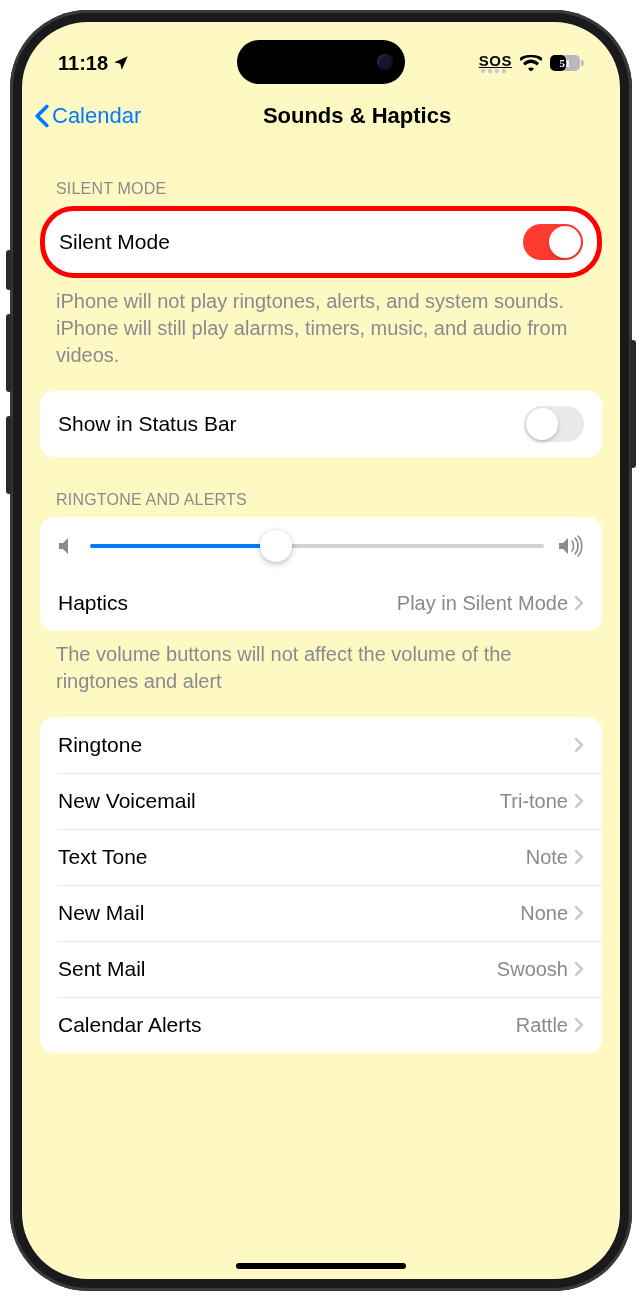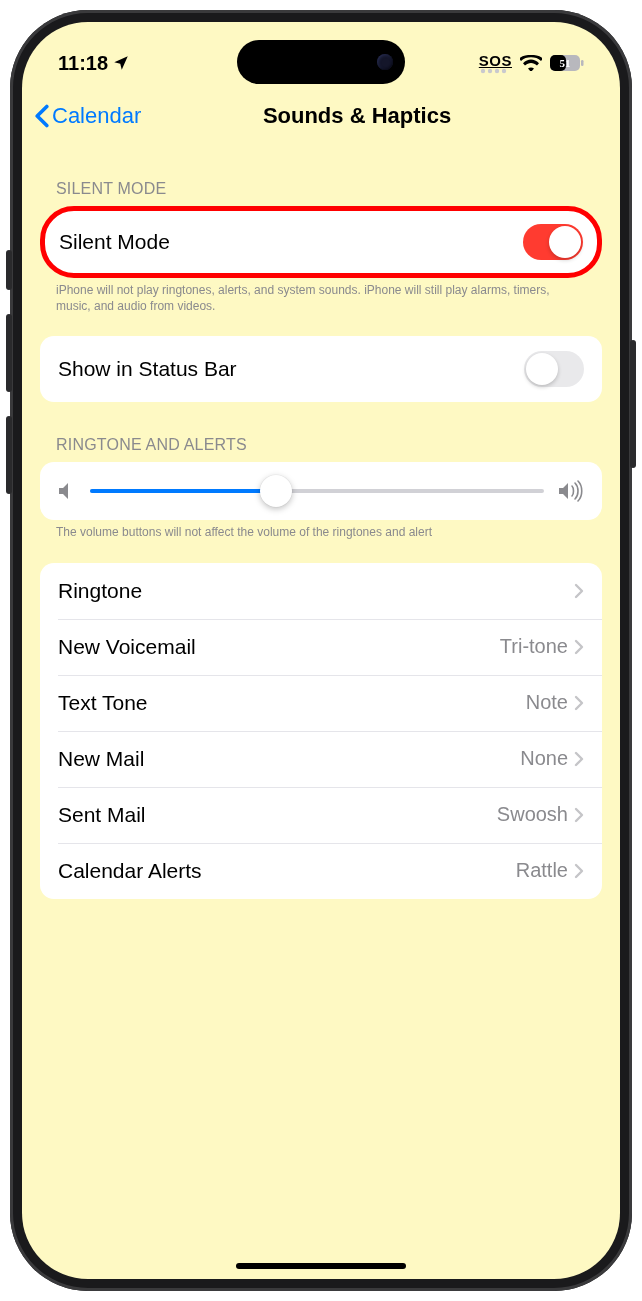--- a/index.html
+++ b/index.html
@@ -113,23 +113,23 @@
       height: calc(100% - 124px);
     }
     .section-header {
       text-transform: uppercase;
       font-size: 16px;
       color: #8a8a8e;
       padding: 34px 16px 8px;
       letter-spacing: 0.2px;
     }
     .section-footer {
-      font-size: 12px;
+      font-size: 20px;
       color: #8a8a8e;
-      padding: 4px 16px 0;
+      padding: 10px 16px 0;
       line-height: 1.35;
     }
     .group {
       background: #fff;
       border-radius: 14px;
       overflow: hidden;
     }
     .row {
       display: flex;
       align-items: center;
@@ -319,20 +319,27 @@
             <div class="slider-fill" style="width:41%"></div>
             <div class="slider-thumb" style="left:41%"></div>
           </div>
           <svg class="vol-icon" width="26" height="22" viewBox="0 0 26 22" fill="none" stroke="#8a8a8e" stroke-width="1.6">
               <path d="M1 8h4l5-5v16l-5-5H1z" fill="#8a8a8e" stroke="none"></path>
               <path d="M14 6c2 2 2 8 0 10" stroke-linecap="round"></path>
               <path d="M17 3c4 4 4 12 0 16" stroke-linecap="round"></path>
               <path d="M20 1c5 5 5 15 0 20" stroke-linecap="round"></path>
             </svg>
         </div>
+        <div class="row">
+          <span class="row-label">Haptics</span>
+          <span class="row-value">Play in Silent Mode</span>
+          <svg class="chevron" width="10" height="16" viewBox="0 0 10 16" fill="none" stroke="#c5c5c8" stroke-width="2.4" stroke-linecap="round" stroke-linejoin="round">
+              <polyline points="2,2 8,8 2,14"></polyline>
+            </svg>
+        </div>
       </div>
 
       <div class="section-footer">The volume buttons will not affect the volume of the ringtones and alert</div>
 
       <div class="spacer-md"></div>
 
       <div class="group" id="sounds-group">
           <div class="row">
             <span class="row-label">Ringtone</span>
             <svg width="10" height="16" viewBox="0 0 10 16" fill="none" class="chevron">

